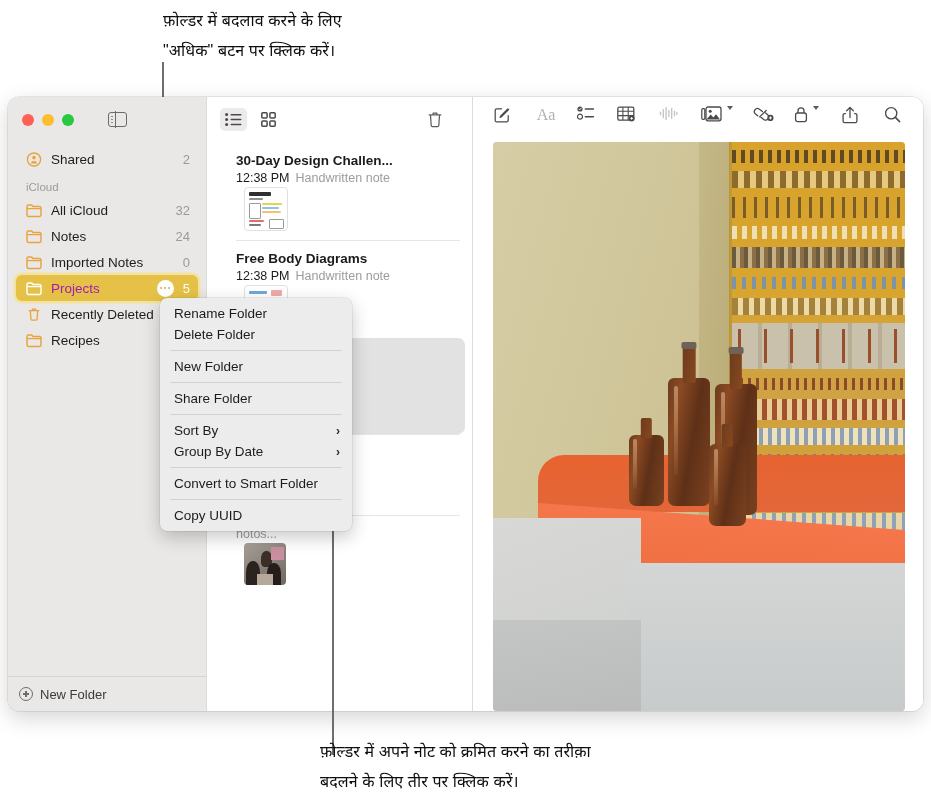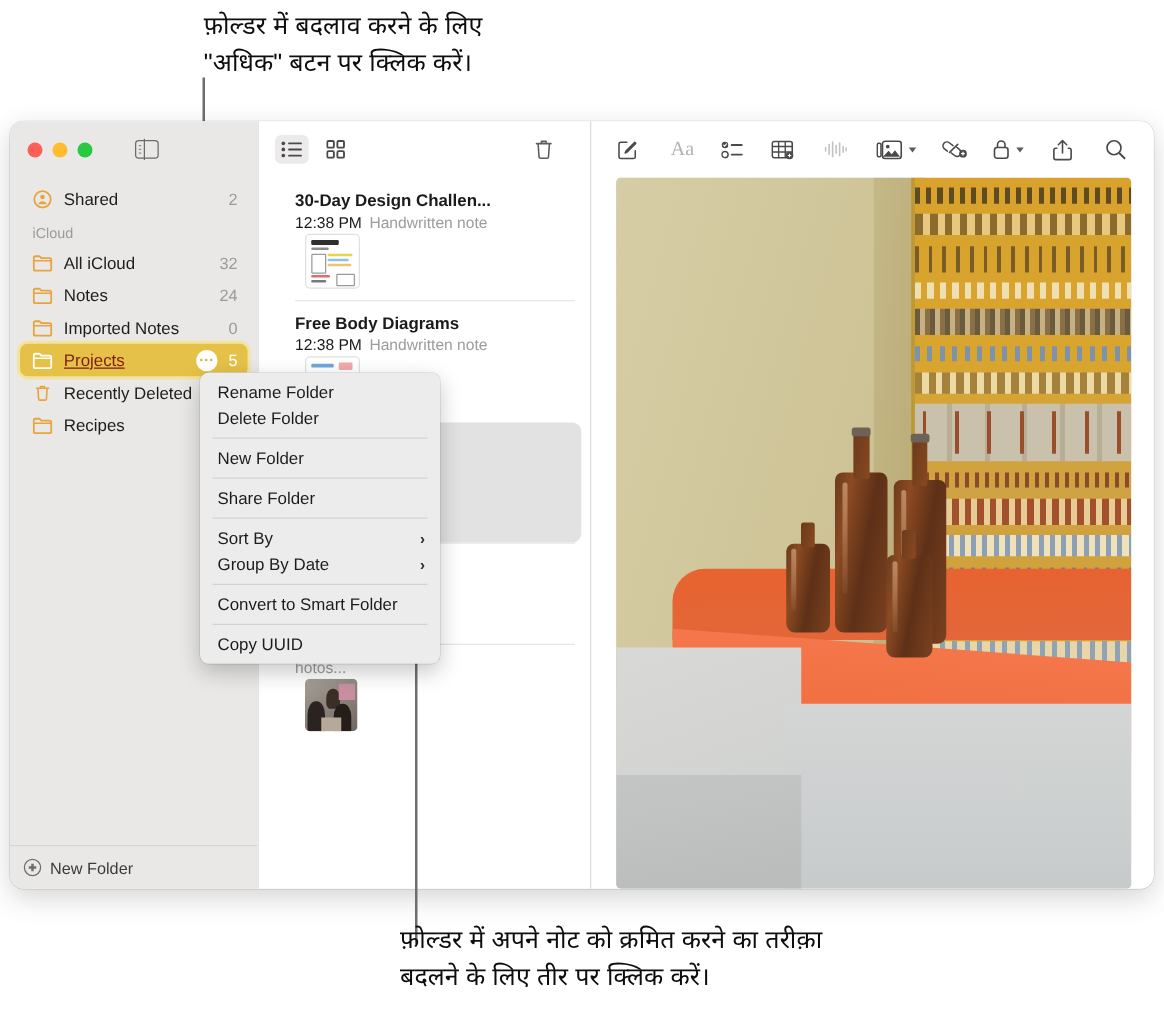--- a/index.html
+++ b/index.html
@@ -13,21 +13,21 @@
     position: relative;
     font-family: "Liberation Sans", "DejaVu Sans", sans-serif;
     overflow: hidden;
     -webkit-font-smoothing: antialiased;
   }
 
   
   .caption {
     position: absolute;
     font-family: "Liberation Sans", "DejaVu Sans", sans-serif;
-    font-size: 20px;
+    font-size: 16px;
     line-height: 30px;
     color: #0d0d0d;
     white-space: pre-line;
     letter-spacing: 0.1px;
   }
   #caption-top { left: 163px; top: 6px; }
   #caption-bottom { left: 320px; top: 737px; }
 
   .leader {
     position: absolute;
@@ -114,21 +114,21 @@
   }
   .side-row .count {
     font-size: 13px;
     color: #9a9a9a;
     margin-left: auto;
   }
   .side-row.selected {
     background: #e5c247;
     box-shadow: 0 0 0 2.5px #f3e3a0;
   }
-  .side-row.selected .label { color: #7f1d1d; font-weight: 400; text-decoration: underline; }
+  .side-row.selected .label { color: #a21caf; font-weight: 400; }
   .side-row.selected .count { color: #ffffff; }
 
   .side-icon {
     width: 16px; height: 15px;
     margin-right: 9px;
     flex: 0 0 auto;
     display: block;
   }
 
   .more-btn {
@@ -277,21 +277,20 @@
   }
   .detail-toolbar {
     height: 45px;
     display: flex;
     align-items: center;
     padding: 0 18px 0 16px;
     gap: 0;
   }
   .tb-icon {
     display: flex;
-    align-items: center;
     justify-content: center;
     height: 28px;
     min-width: 26px;
   }
   .tb-gap { width: 18px; }
   .tb-spacer { flex: 1 1 auto; }
   .chev {
     width: 0; height: 0;
     border-left: 3.4px solid transparent;
     border-right: 3.4px solid transparent;

